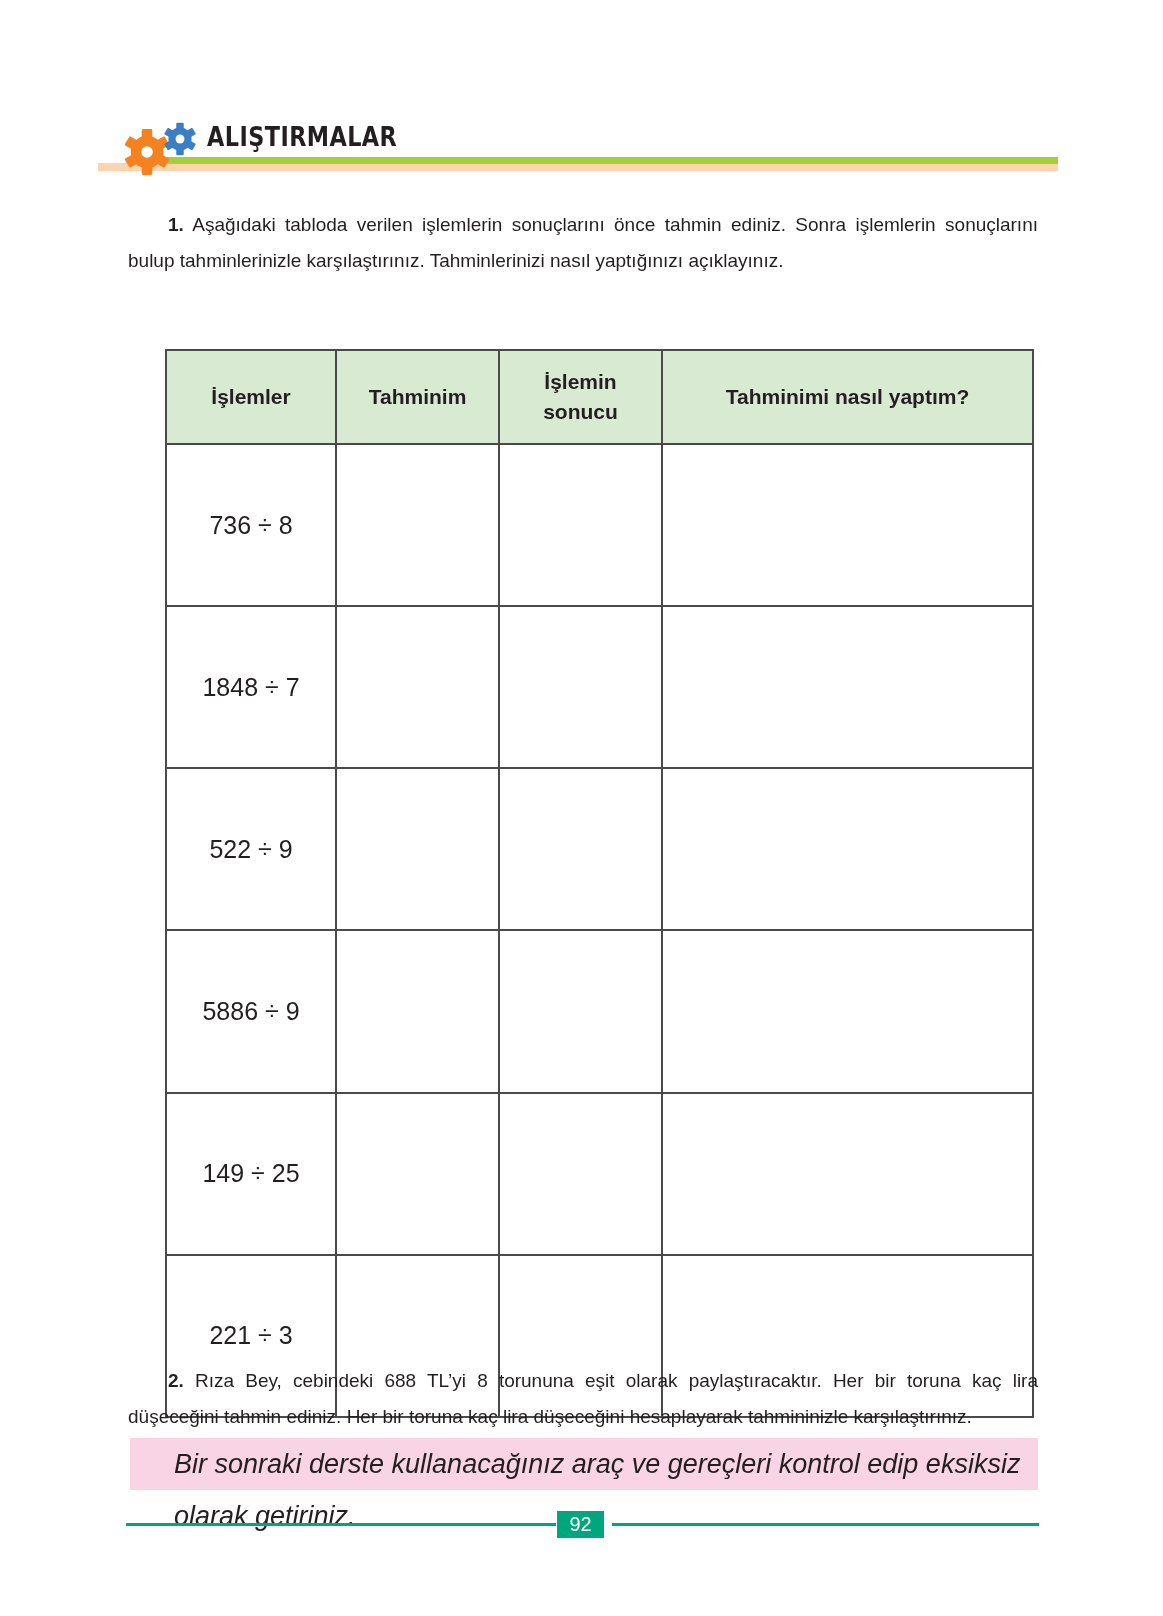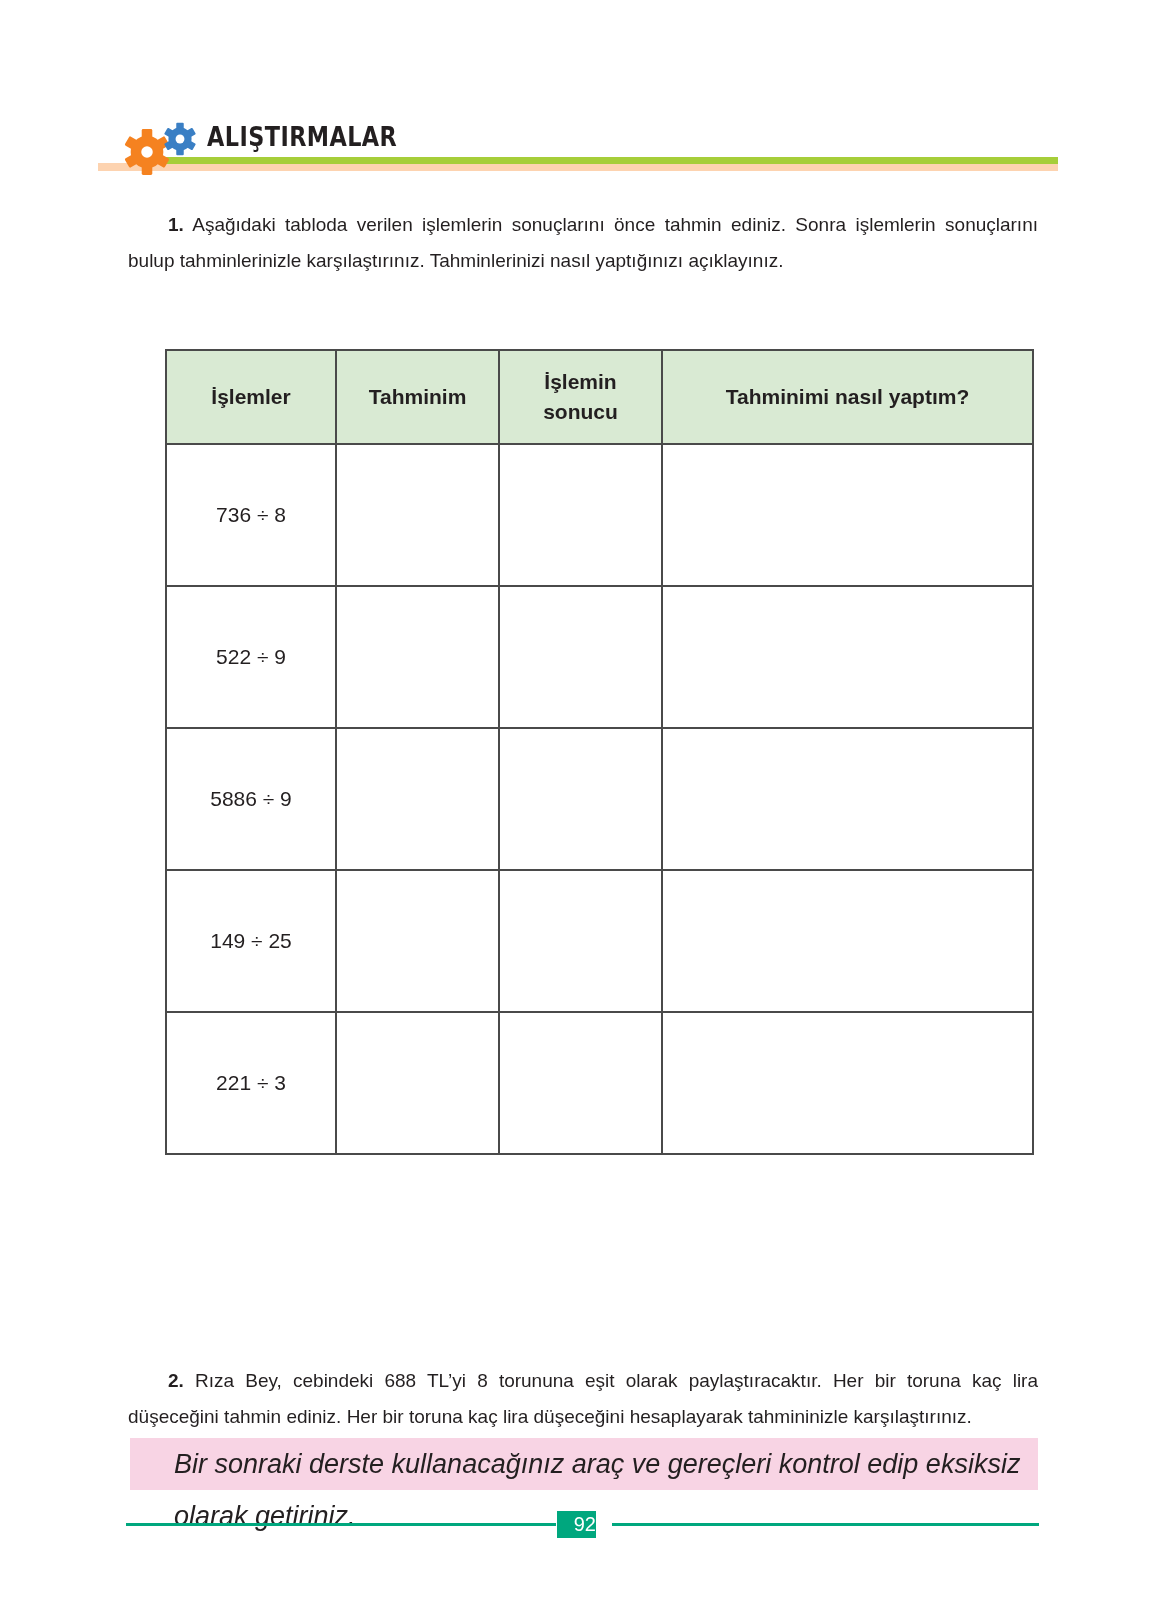--- a/index.html
+++ b/index.html
@@ -20,42 +20,42 @@
   .para {
     position: absolute; left: 128px; width: 910px; font-size: 19px; line-height: 36px;
     text-align: justify; color: #231f20;
   }
   .para .indent { display: inline-block; width: 40px; }
   .para b { font-weight: bold; }
   .p1 { top: 207px; }
   .p2 { top: 1347px; margin-top: 16px; }
 
   table.ops {
-    position: absolute; left: 165px; top: 349px; width: 867px; height: 806px;
+    position: absolute; left: 165px; top: 349px; width: 867px; height: 1069px;
     border-collapse: collapse; table-layout: fixed;
   }
   table.ops th, table.ops td { border: 2px solid #4a4a4a; text-align: center; vertical-align: middle; }
   table.ops th {
     background: #d9ead3; font-weight: bold; font-size: 21px; line-height: 30px; height: 90px;
     color: #231f20;
   }
-  table.ops td { font-size: 21px; color: #231f20; }
+  table.ops td { font-size: 25px; color: #231f20; }
   col.c1 { width: 170px; } col.c2 { width: 163px; } col.c3 { width: 163px; } col.c4 { width: 371px; }
 
   .note {
     position: absolute; left: 130px; top: 1438px; width: 908px; height: 52px; background: #f8d4e4;
     font-style: italic; font-size: 27px; line-height: 52px; color: #231f20;
   }
   .note span { display: block; padding-left: 44px; }
   .footer-line { position: absolute; top: 1523px; height: 3px; background: #00a77e; }
   .fl-left { left: 126px; width: 430px; }
   .fl-right { left: 612px; width: 427px; }
   .page-num {
-    position: absolute; left: 557px; top: 1511px; width: 39px; height: 27px; background: #00a77e;
-    color: #ffffff; font-size: 20px; line-height: 27px; text-align: right;
+    position: absolute; left: 557px; top: 1511px; width: 47px; height: 27px; background: #00a77e;
+    color: #ffffff; font-size: 20px; line-height: 27px; text-align: center;
   }
 </style>
 </head>
 <body>
 
 <div class="header"></div>
 <div class="bar-peach"></div>
 <div class="bar-green"></div>
 
 <svg class="gear-orange" viewBox="0 0 100 100">
@@ -106,20 +106,26 @@
     </tr>
   </thead>
   <tbody>
     <tr>
       <td>736 ÷ 8</td>
       <td></td>
       <td></td>
       <td></td>
     </tr>
     <tr>
+      <td>1848 ÷ 7</td>
+      <td></td>
+      <td></td>
+      <td></td>
+    </tr>
+    <tr>
       <td>522 ÷ 9</td>
       <td></td>
       <td></td>
       <td></td>
     </tr>
     <tr>
       <td>5886 ÷ 9</td>
       <td></td>
       <td></td>
       <td></td>

